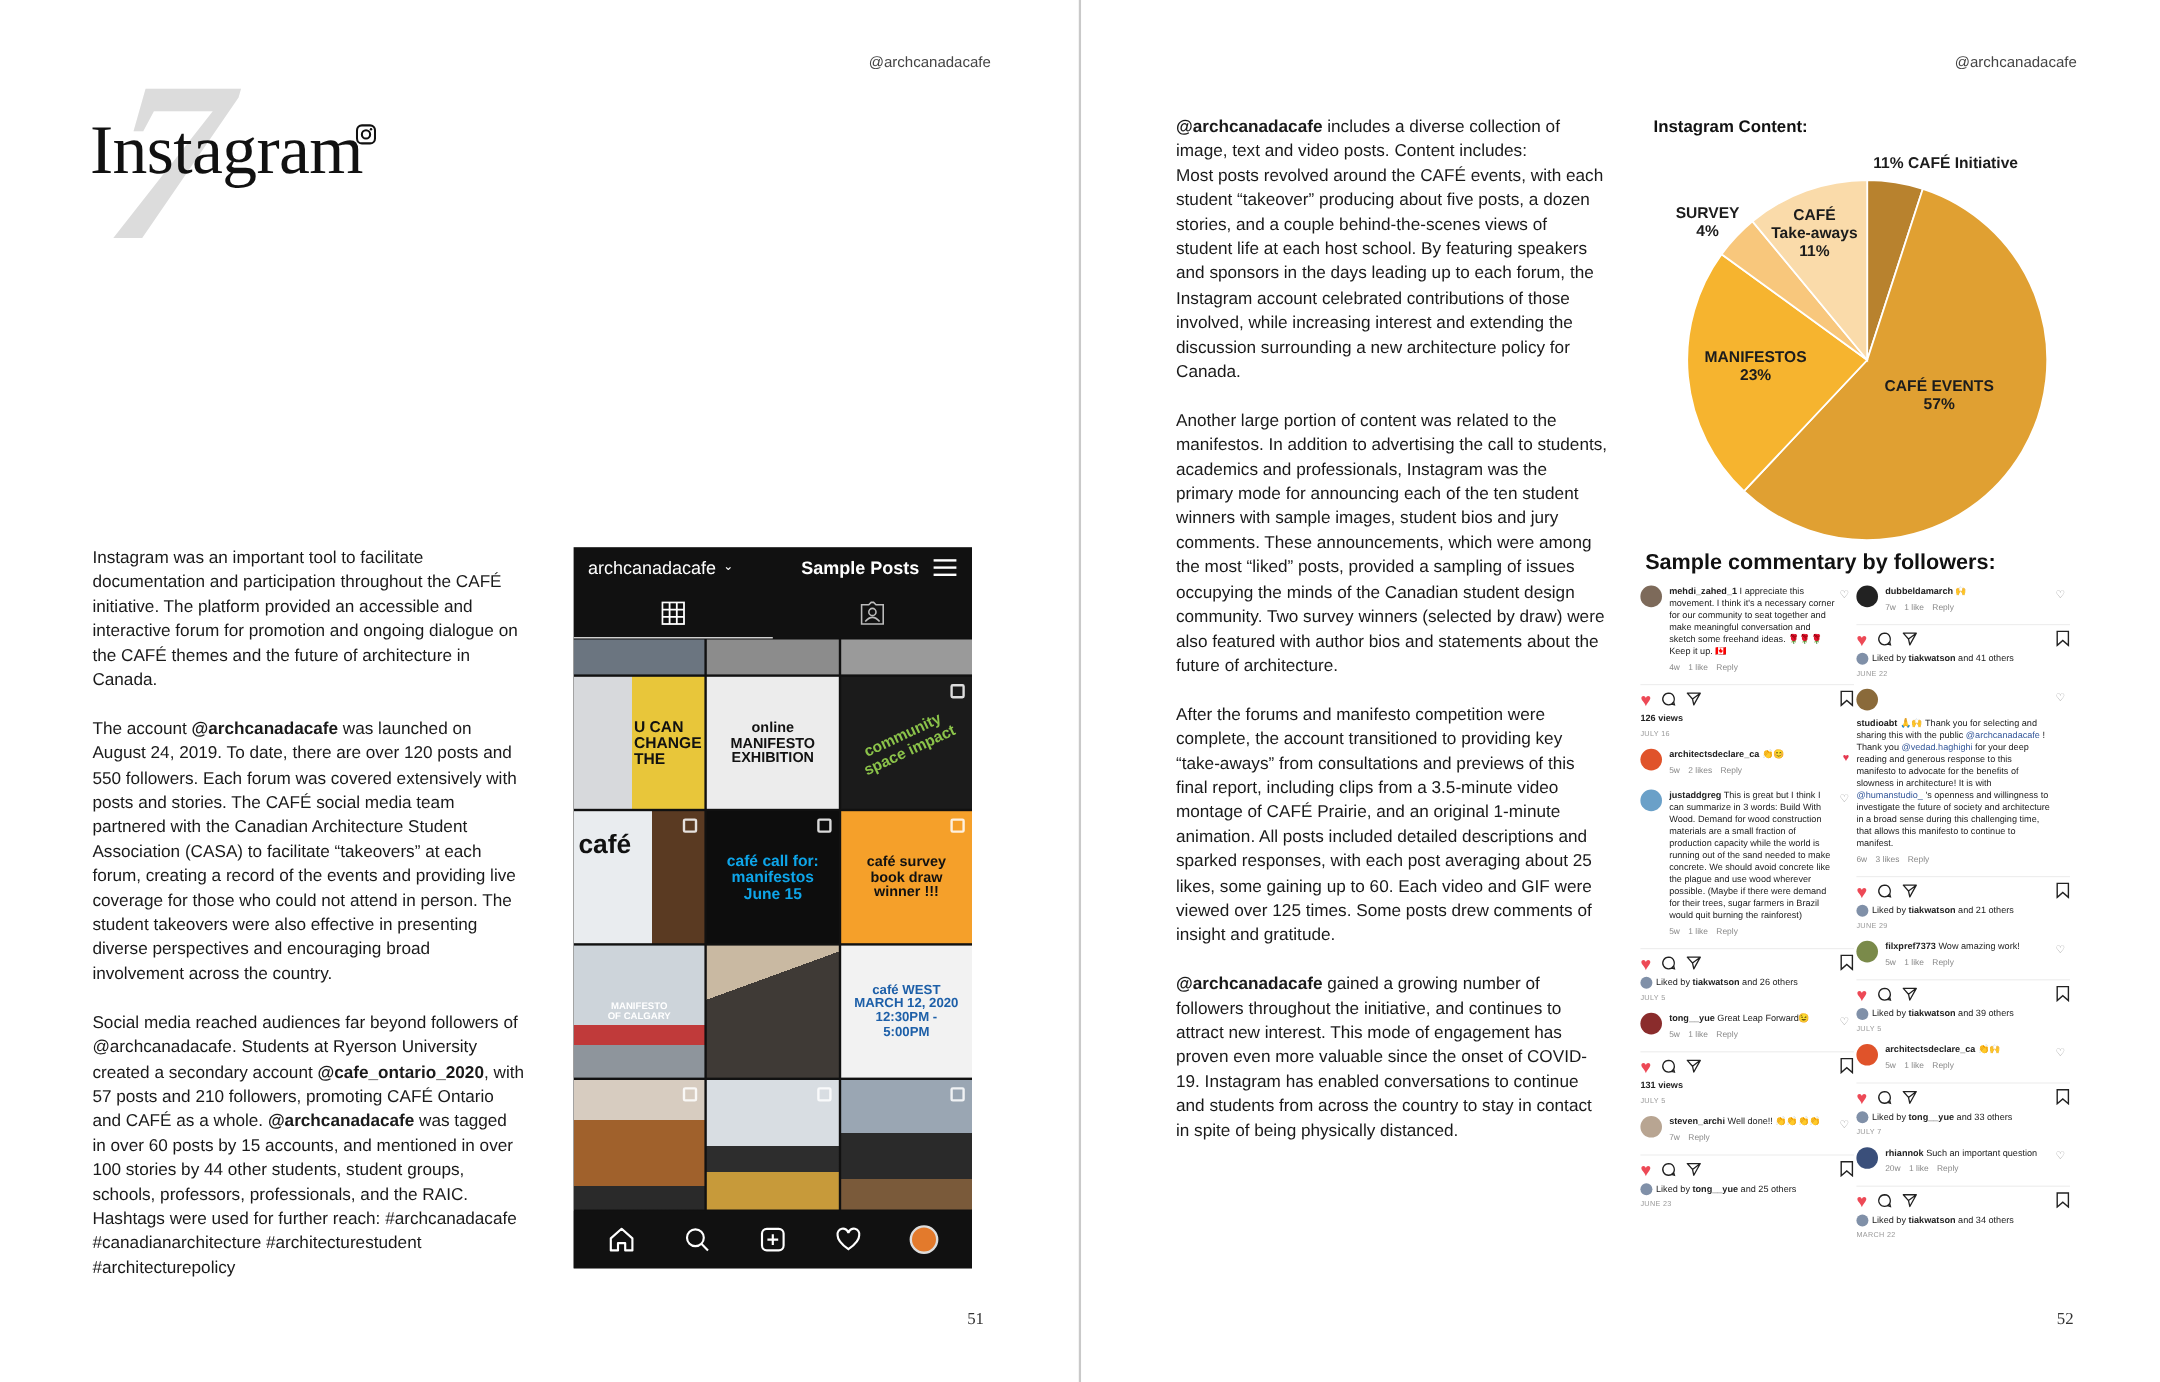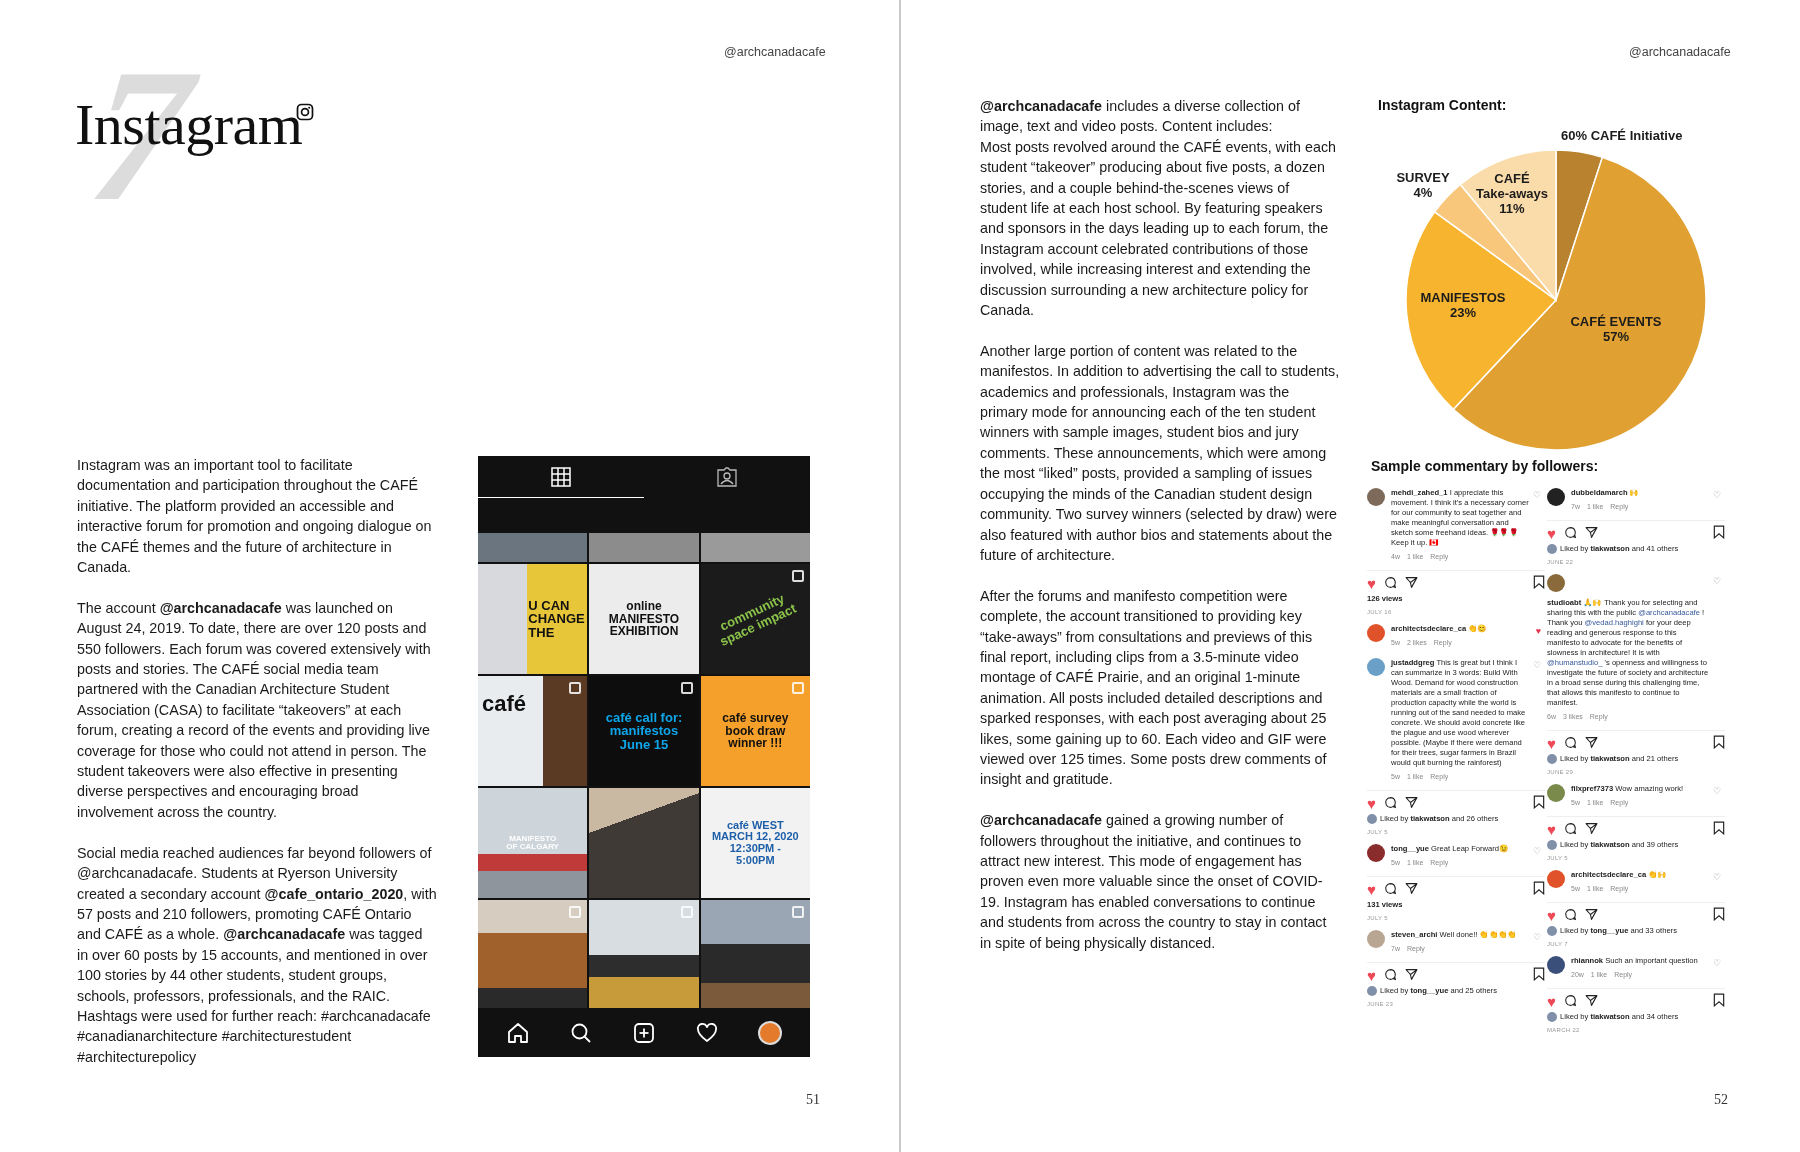--- a/index.html
+++ b/index.html
@@ -47,21 +47,21 @@
   .phone-nav { position: absolute; left: 0; bottom: 0; width: 332px; height: 48px; background: #111; display: flex; justify-content: space-around; align-items: center; padding: 0 8px; }
   .nav-btn { width: 28px; height: 28px; display: flex; align-items: center; justify-content: center; }
   .nav-avatar { width: 24px; height: 24px; border-radius: 50%; background: #e37a2c; border: 2px solid #ddd; }
 
   
   .chart-title { position: absolute; left: 477px; top: 97px; font-size: 14px; font-weight: bold; color: #111; }
   .pie { position: absolute; left: 495px; top: 140px; width: 320px; height: 320px; }
   .pie-label { position: absolute; font-weight: bold; font-size: 13px; color: #1c1c1c; text-align: center; line-height: 15px; }
 
   
-  .comm-title { position: absolute; left: 470px; top: 458px; font-size: 14px; font-weight: bold; color: #111; }
+  .comm-title { position: absolute; left: 470px; top: 458px; font-size: 18px; font-weight: bold; color: #111; }
   .comm-col { position: absolute; top: 486px; width: 178px; font-size: 7.6px; line-height: 10px; color: #222; }
   .comm-col.c1 { left: 466px; }
   .comm-col.c2 { left: 646px; }
   .cmt { display: flex; gap: 6px; position: relative; padding-right: 16px; padding-top: 2px; }
   .cmt .av { flex: 0 0 18px; width: 18px; height: 18px; border-radius: 50%; }
   .cmt .ctext b { font-weight: bold; }
   .cmt .meta { color: #888; margin-top: 4px; font-size: 7px; }
   .cmt .meta span { margin-right: 7px; }
   .cmt .hrt { position: absolute; right: 4px; top: 4px; font-size: 9px; color: #999; }
   .cmt .hrt.red { color: #e53950; }
@@ -88,20 +88,34 @@
     <circle cx="17.6" cy="6.4" r="1.4" fill="#111"></circle>
   </svg>
 
   <div class="body-col left-col">
     <p>Instagram was an important tool to facilitate documentation and participation throughout the CAFÉ initiative. The platform provided an accessible and interactive forum for promotion and ongoing dialogue on the CAFÉ themes and the future of architecture in Canada.</p>
     <p><span>The account </span><b>@archcanadacafe</b><span> was launched on August 24, 2019. To date, there are over 120 posts and 550 followers. Each forum was covered extensively with posts and stories. The CAFÉ social media team partnered with the Canadian Architecture Student Association (CASA) to facilitate “takeovers” at each forum, creating a record of the events and providing live coverage for those who could not attend in person. The student takeovers were also effective in presenting diverse perspectives and encouraging broad involvement across the country.</span></p>
     <p><span>Social media reached audiences far beyond followers of @archcanadacafe. Students at Ryerson University created a secondary account </span><b>@cafe_ontario_2020</b><span>, with 57 posts and 210 followers, promoting CAFÉ Ontario and CAFÉ as a whole. </span><b>@archcanadacafe</b><span> was tagged in over 60 posts by 15 accounts, and mentioned in over 100 stories by 44 other students, student groups, schools, professors, professionals, and the RAIC. Hashtags were used for further reach: #archcanadacafe  #canadianarchitecture #architecturestudent  #architecturepolicy</span></p>
   </div>
 
   <div class="phone">
+    <div class="phone-head">
+      <div class="phone-user">
+        <span>archcanadacafe</span>
+        <span class="chev">⌄</span>
+      </div>
+      <div class="phone-right">
+        <span>Sample Posts</span>
+        <div class="hamburger">
+            <span></span>
+            <span></span>
+            <span></span>
+          </div>
+      </div>
+    </div>
     <div class="phone-tabs">
       <div class="phone-tab active">
         <svg width="20" height="20" viewBox="0 0 20 20">
           <rect x="1" y="1" width="18" height="18" fill="none" stroke="#fff" stroke-width="1.5"></rect>
           <line x1="7" y1="1" x2="7" y2="19" stroke="#fff" stroke-width="1.5"></line>
           <line x1="13" y1="1" x2="13" y2="19" stroke="#fff" stroke-width="1.5"></line>
           <line x1="1" y1="7" x2="19" y2="7" stroke="#fff" stroke-width="1.5"></line>
           <line x1="1" y1="13" x2="19" y2="13" stroke="#fff" stroke-width="1.5"></line>
         </svg>
       </div>
@@ -212,21 +226,21 @@
   </div>
 
   <div class="chart-title">Instagram Content:</div>
   <svg class="pie" id="pie" viewBox="0 0 320 320">
       <path d="M160,160 L160,10 A150,150 0 0 1 206.3525491562421,17.341522555726982 Z" fill="#B8822E" stroke="#ffffff" stroke-width="1.5"></path>
       <path d="M160,160 L206.3525491562421,17.341522555726982 A150,150 0 1 1 57.31793411069674,269.34529411321176 Z" fill="#E0A032" stroke="#ffffff" stroke-width="1.5"></path>
       <path d="M160,160 L57.31793411069674,269.34529411321176 A150,150 0 0 1 38.647450843757866,71.83221215612906 Z" fill="#F6B42F" stroke="#ffffff" stroke-width="1.5"></path>
       <path d="M160,160 L38.647450843757866,71.83221215612906 A150,150 0 0 1 64.38640153769656,44.4230135836316 Z" fill="#F8C77C" stroke="#ffffff" stroke-width="1.5"></path>
       <path d="M160,160 L64.38640153769656,44.4230135836316 A150,150 0 0 1 159.99999999999997,10 Z" fill="#FADBAA" stroke="#ffffff" stroke-width="1.5"></path>
     </svg>
-  <div class="pie-label" style="left:660px;top:128px;text-align:left;">60% CAFÉ Initiative</div>
+  <div class="pie-label" style="left:660px;top:128px;text-align:left;">11% CAFÉ Initiative</div>
   <div class="pie-label" style="left:660px;top:295px;width:110px;margin-top:19px;">
     <div>CAFÉ EVENTS</div>
     <div>57%</div>
   </div>
   <div class="pie-label" style="left:512px;top:290px;width:100px;">
     <div>MANIFESTOS</div>
     <div>23%</div>
   </div>
   <div class="pie-label" style="left:492px;top:170px;width:60px;">
     <div>SURVEY</div>

